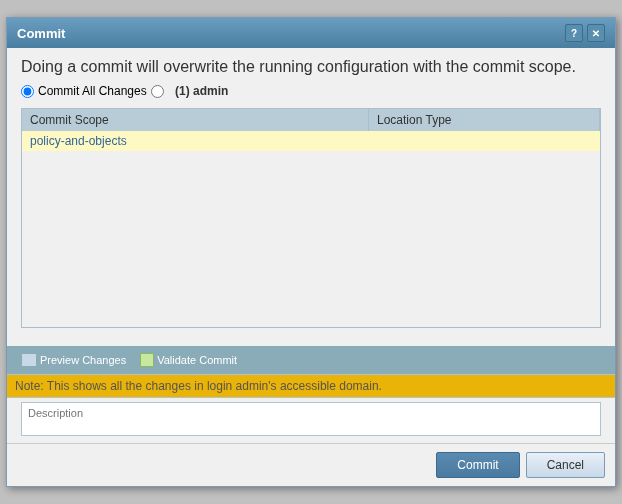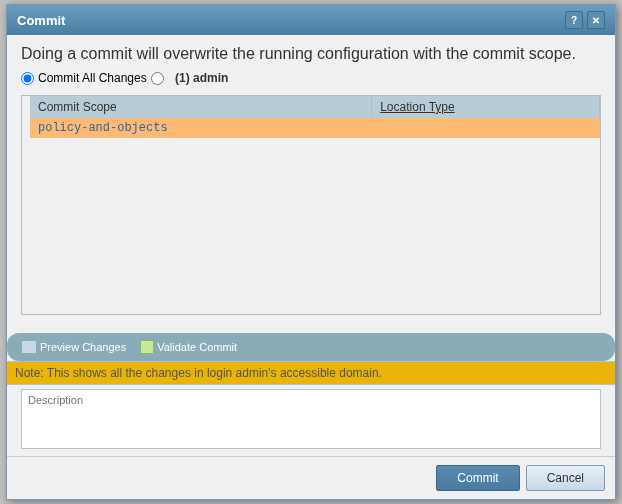--- a/index.html
+++ b/index.html
@@ -68,21 +68,20 @@
       font-size: 12px;
     }
     .radio-label input[type="radio"] {
       margin: 0;
     }
     .table-container {
       border: 1px solid #aabfcc;
       height: 220px;
       overflow-y: auto;
       margin-bottom: 10px;
-      padding-left: 8px;
     }
     .table-container table {
       width: 100%;
       border-collapse: collapse;
     }
     .table-container table th {
       background: #b8ccd8;
       color: #333;
       text-align: left;
       padding: 4px 8px;
@@ -91,33 +90,31 @@
       border-right: 1px solid #aabfcc;
       position: sticky;
       top: 0;
     }
     .table-container table td {
       padding: 3px 8px;
       font-size: 12px;
       color: #336699;
     }
     .table-container table tr.row-odd td {
-      background: #fdba74;
-      font-family: Liberation Mono, monospace;
+      background: #fef9c3;
     }
     .table-container table tr.row-even td {
       background: #eef3f7;
     }
     .toolbar {
       background: #8aabb8;
       padding: 5px 8px;
       display: flex;
       align-items: center;
       justify-content: space-between;
-      border-radius: 12px;
     }
     .toolbar-left {
       display: flex;
       align-items: center;
       gap: 2px;
     }
     .toolbar-btn {
       display: flex;
       align-items: center;
       gap: 3px;
@@ -144,21 +141,21 @@
     .note-bar {
       background: #eab308;
       border-top: 1px solid #b0c4d0;
       border-bottom: 1px solid #b0c4d0;
       padding: 4px 8px;
       font-size: 12px;
       color: #555;
     }
     .description-area {
       width: 100%;
-      height: 60px;
+      height: 34px;
       border: 1px solid #b0c4d0;
       resize: none;
       font-size: 11px;
       color: #aaa;
       padding: 4px 6px;
       background: white;
       outline: none;
       font-family: Arial, sans-serif;
     }
     .bottom-bar {
@@ -231,21 +228,21 @@
         &nbsp;
         <span style="color:#333;font-weight:bold;">(1) admin</span>
       </label>
     </div>
 
     <div class="table-container">
       <table>
         <thead>
           <tr>
             <th style="width:60%;">Commit Scope</th>
-            <th style="width:40%;text-decoration:underline;">Location Type</th>
+            <th style="width:40%;">Location Type</th>
           </tr>
         </thead>
         <tbody id="table-body">
         <tr class="row-odd">
               <td>policy-and-objects</td>
               <td></td>
             </tr>
           </tbody>
       </table>
     </div>

